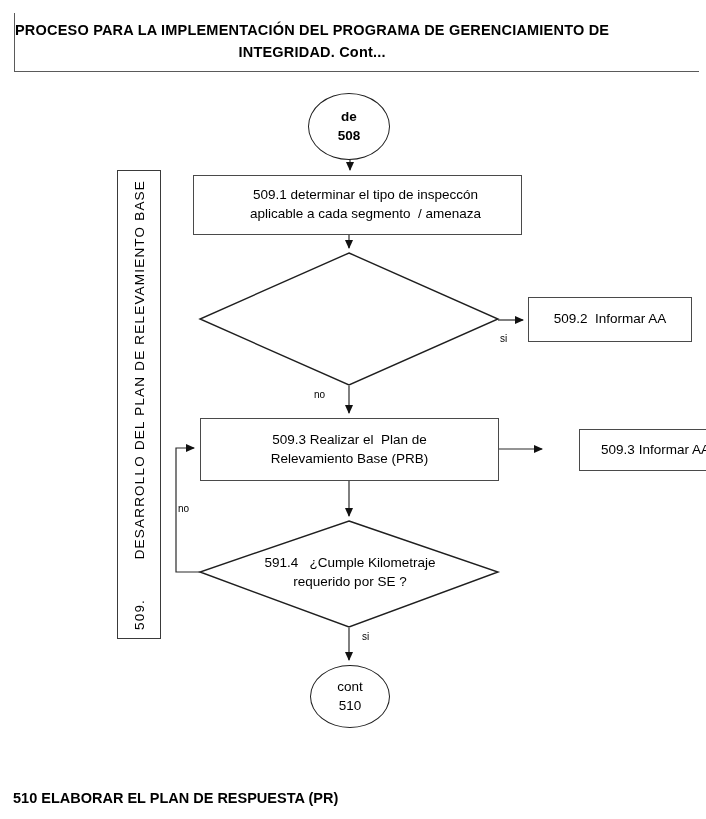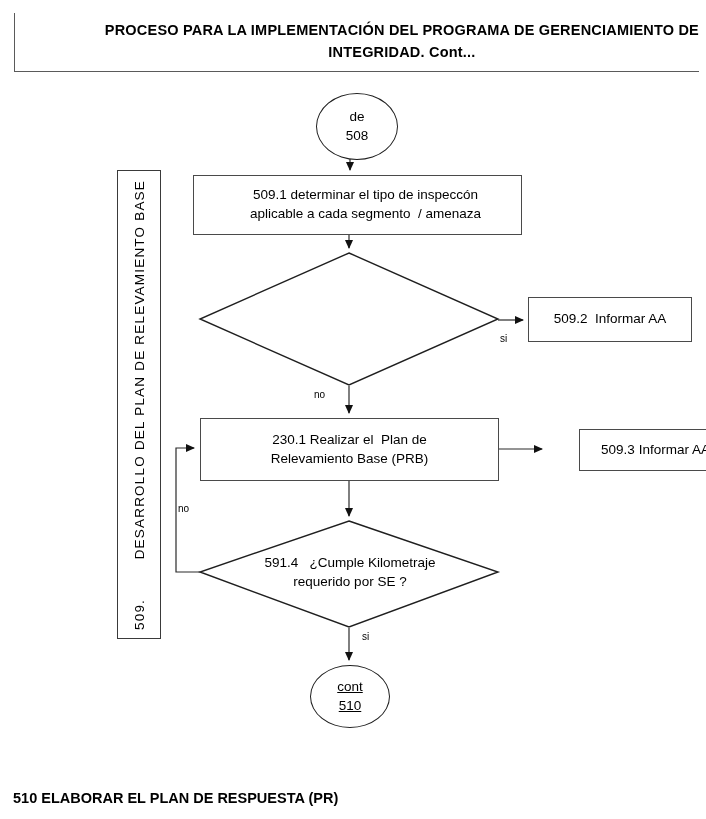--- a/index.html
+++ b/index.html
@@ -3,21 +3,21 @@
 <meta charset="utf-8">
 <style>
   html,body{margin:0;padding:0;background:#fff;}
   .page{
     position:relative;width:706px;height:819px;background:#fff;
     font-family:"Liberation Sans",sans-serif;color:#000;overflow:hidden;
   }
   .title-box{
     position:absolute;left:14px;top:13px;width:684px;height:58px;
     border-left:1px solid #5a5a5a;border-bottom:1px solid #5a5a5a;
-    display:flex;align-items:center;justify-content:flex-end;
+    display:flex;align-items:center;justify-content:flex-start;
   }
   .title-text{
     font-weight:bold;font-size:14.5px;line-height:1.5;text-align:center;
     white-space:pre-wrap;letter-spacing:0.2px;
   }
   .connectors{position:absolute;left:0;top:0;pointer-events:none;}
   .sidebar-box{
     position:absolute;left:117px;top:170px;width:42px;height:467px;
     border:1px solid #3a3a3a;background:#fff;
   }
@@ -64,38 +64,38 @@
     <line x1="498" y1="449" x2="542" y2="449" stroke="#2a2a2a" stroke-width="1.2" marker-end="url(#arw)"></line>
     <line x1="349" y1="480" x2="349" y2="516" stroke="#2a2a2a" stroke-width="1.2" marker-end="url(#arw)"></line>
     <polyline points="200,572 176,572 176,448 194,448" fill="none" stroke="#2a2a2a" stroke-width="1.2" marker-end="url(#arw)"></polyline>
     <line x1="349" y1="628" x2="349" y2="660" stroke="#2a2a2a" stroke-width="1.2" marker-end="url(#arw)"></line>
   </svg>
 
   <div class="sidebar-box">
     <div class="sidebar-text">509.        DESARROLLO DEL PLAN DE RELEVAMIENTO BASE</div>
   </div>
 
-  <div class="node ellipse" style="left:316px;top:93px;width:80px;height:65px;">de
+  <div class="node ellipse" style="left:308px;top:93px;width:80px;height:65px;font-weight:bold;">de
 508</div>
 
   <div class="node rect" style="left:193px;top:175px;width:311px;height:58px;padding-left:16px;">509.1 determinar el tipo de inspeccón
 aplicable a cada segmento  / amenaza</div>
 
 
   <div class="node rect" style="left:528px;top:297px;width:162px;height:43px;">509.2  Informar AA</div>
 
-  <div class="node rect" style="left:200px;top:418px;width:297px;height:61px;">230.1 Realizar el  Plan de
+  <div class="node rect" style="left:200px;top:418px;width:297px;height:61px;">509.3 Realizar el  Plan de
 Relevamiento Base (PRB)</div>
 
   <div class="node rect" style="left:547px;top:429px;width:151px;height:40px;margin-left:32px;">509.3 Informar AA</div>
 
   <div class="node diamond-label" style="left:228px;top:551px;width:244px;height:44px;">591.4   ¿Cumple Kilometraje
 requerido por SE ?</div>
 
-  <div class="node ellipse" style="left:310px;top:665px;width:78px;height:61px;text-decoration:underline;">cont
+  <div class="node ellipse" style="left:310px;top:665px;width:78px;height:61px;">cont
 510</div>
 
   <div class="edge-label" style="left:500px;top:333px;">si</div>
   <div class="edge-label" style="left:314px;top:389px;">no</div>
   <div class="edge-label" style="left:178px;top:503px;">no</div>
   <div class="edge-label" style="left:362px;top:631px;">si</div>
 
   <div class="footer-line" style="top:750px;margin-top:40px;">510 ELABORAR EL PLAN DE RESPUESTA (PR)</div>
 
 </div>

